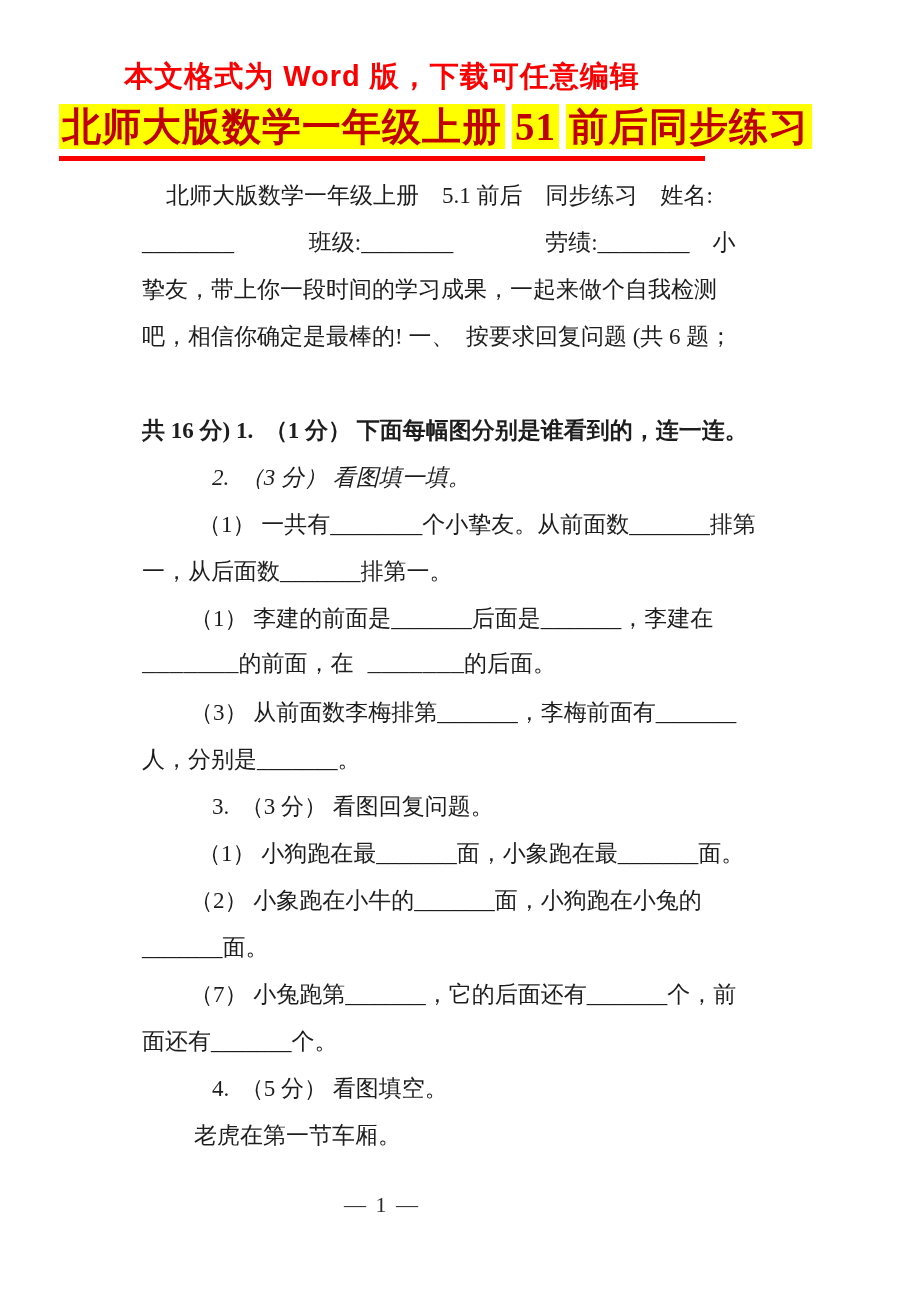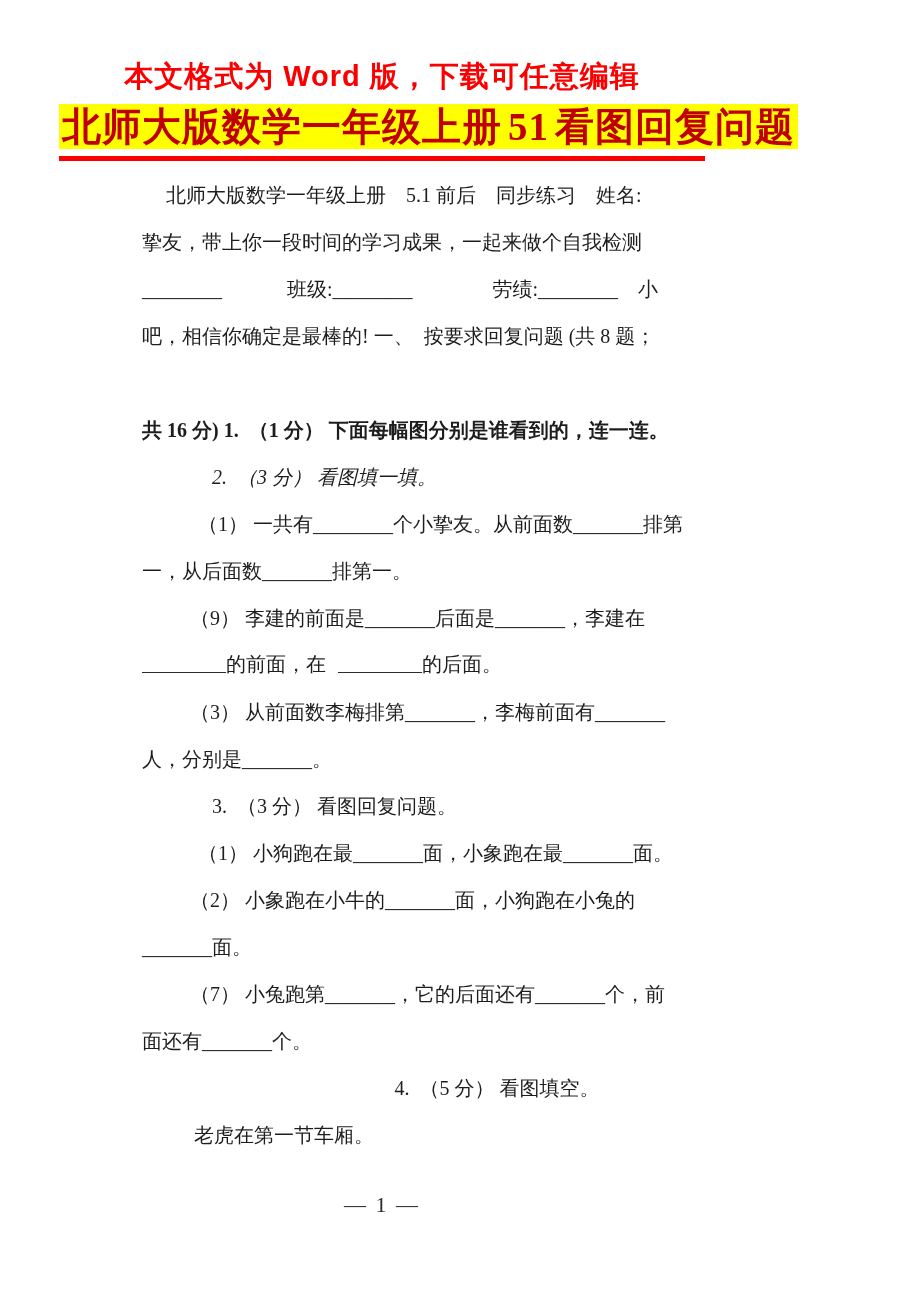--- a/index.html
+++ b/index.html
@@ -34,25 +34,25 @@
     border-bottom:5px solid var(--rule-red);
     padding-bottom:6px;
     font-weight:bold;
     font-size:39px;
     line-height:46px;
     color:var(--title-red);
     white-space:nowrap;
     letter-spacing:1px;
   }
   .hl{background:var(--highlight-yellow);padding:1px 3px;}
-  .hl + .hl{}
+  .hl + .hl{margin-left:7px;}
   .doc-body{
     margin:11px 0 0 142px;
     width:640px;
-    font-size:20px;
+    font-size:23px;
     color:var(--body-text);
   }
   .line{
     line-height:47px;
     min-height:47px;
     white-space:pre;
   }
   .page-number{
     margin-top:33px;
     text-align:center;
@@ -63,42 +63,42 @@
   }
 </style>
 </head>
 <body>
 
 <div class="page">
 
   <div class="notice">本文格式为 Word 版，下载可任意编辑</div>
 
   <div class="title-wrap">
-    <span class="hl">北师大版数学一年级上册</span><span class="hl">51</span><span class="hl">看图回复问题</span>
+    <span class="hl">北师大版数学一年级上册</span><span class="hl">51</span><span class="hl">前后同步练习</span>
   </div>
 
   <div class="doc-body" id="doc-body">
       <div class="line" style="padding-left: 24px;">北师大版数学一年级上册　5.1 前后　同步练习　姓名:</div>
+      <div class="line" style="padding-left: 0px;">________　　　 班级:________　　　　劳绩:________　小</div>
       <div class="line" style="padding-left: 0px;">挚友，带上你一段时间的学习成果，一起来做个自我检测</div>
-      <div class="line" style="padding-left: 0px;">________　　　 班级:________　　　　劳绩:________　小</div>
-      <div class="line" style="padding-left: 0px;">吧，相信你确定是最棒的! 一、  按要求回复问题 (共 8 题；</div>
+      <div class="line" style="padding-left: 0px;">吧，相信你确定是最棒的! 一、  按要求回复问题 (共 6 题；</div>
       <div class="line" style="padding-left: 0px;"></div>
       <div class="line" style="padding-left: 0px; font-weight: bold;">共 16 分) 1.  （1 分） 下面每幅图分别是谁看到的，连一连。</div>
       <div class="line" style="padding-left: 70px; font-style: italic;">2.  （3 分） 看图填一填。</div>
       <div class="line" style="padding-left: 56px;">（1） 一共有________个小挚友。从前面数_______排第</div>
       <div class="line" style="padding-left: 0px;">一，从后面数_______排第一。</div>
-      <div class="line" style="padding-left: 48px;">（9） 李建的前面是_______后面是_______，李建在</div>
+      <div class="line" style="padding-left: 48px;">（1） 李建的前面是_______后面是_______，李建在</div>
       <div class="line" style="padding-left: 0px; font-family: Liberation Mono, monospace;">_______的前面，在 _______的后面。</div>
       <div class="line" style="padding-left: 48px;">（3） 从前面数李梅排第_______，李梅前面有_______</div>
       <div class="line" style="padding-left: 0px;">人，分别是_______。</div>
       <div class="line" style="padding-left: 70px;">3.  （3 分） 看图回复问题。</div>
       <div class="line" style="padding-left: 56px;">（1） 小狗跑在最_______面，小象跑在最_______面。</div>
       <div class="line" style="padding-left: 48px;">（2） 小象跑在小牛的_______面，小狗跑在小兔的</div>
       <div class="line" style="padding-left: 0px;">_______面。</div>
       <div class="line" style="padding-left: 48px;">（7） 小兔跑第_______，它的后面还有_______个，前</div>
       <div class="line" style="padding-left: 0px;">面还有_______个。</div>
-      <div class="line" style="padding-left: 70px; text-align: center;">4.  （5 分） 看图填空。</div>
+      <div class="line" style="padding-left: 70px;">4.  （5 分） 看图填空。</div>
       <div class="line" style="padding-left: 52px;">老虎在第一节车厢。</div>
     </div>
 
   <div class="page-number">— 1 —</div>
 
 </div>
 
 </body></html>

